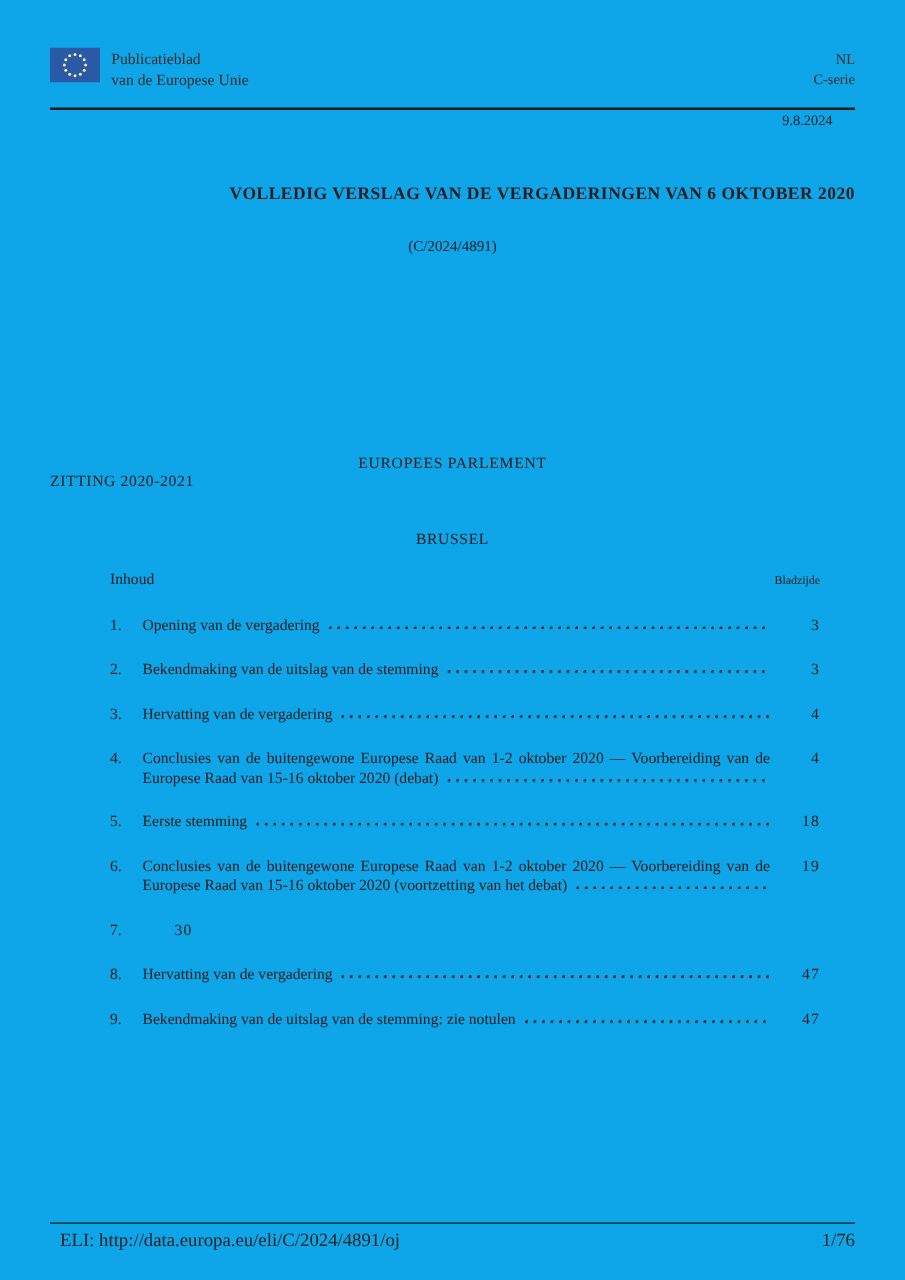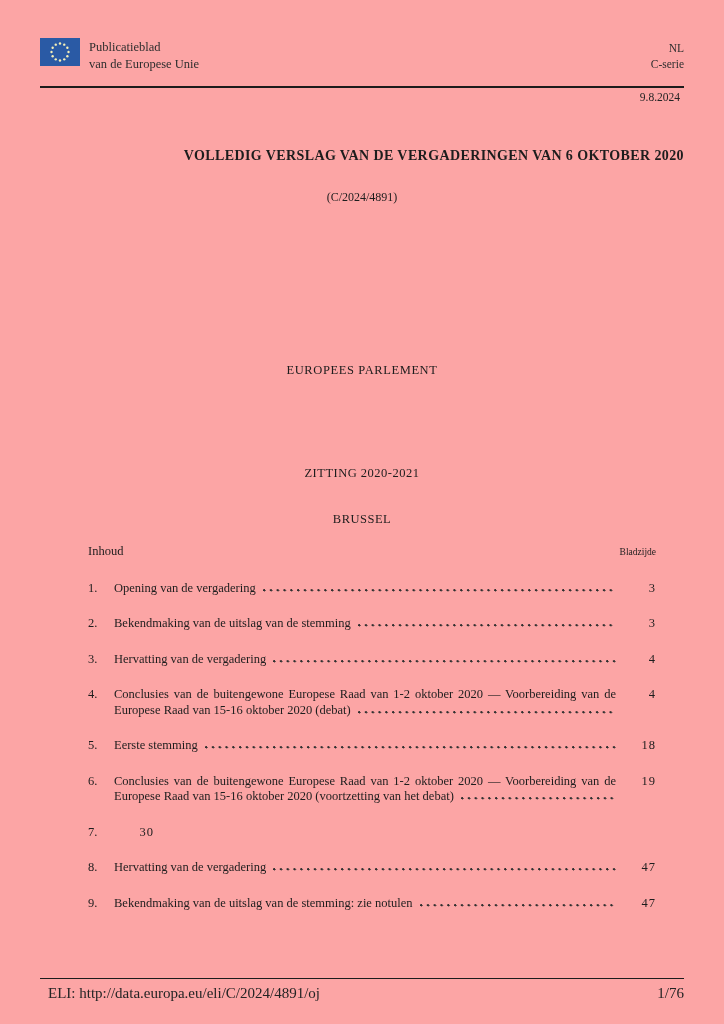--- a/index.html
+++ b/index.html
@@ -1,47 +1,47 @@
 <!DOCTYPE html>
 <html><head>
 <meta charset="utf-8">
 <style>
   html,body{margin:0;padding:0;background:#ffffff;}
   .page{
     position:relative;
     width:724px;height:1024px;
-    background:#fca5a5;
+    background:#0ea5e9;
     font-family:"Liberation Serif","DejaVu Serif",serif;
     color:#1d1d1d;
     overflow:hidden;
     box-sizing:border-box;
     padding:0 40px;
   }
   
   .header-row{
     display:flex;justify-content:space-between;align-items:flex-start;
     padding-top:38px;
   }
   .brand{display:flex;align-items:flex-start;gap:9px;}
   .flag{width:40px;height:28px;display:block;}
   .brand-text{font-size:12.5px;line-height:1.32;color:#2e2e2e;padding-top:1px;}
   .series-block{text-align:right;font-size:11.5px;line-height:1.42;color:#2e2e2e;padding-top:2px;}
   .head-rule{border:0;border-top:2px solid #1c1c1c;margin:13px 0 0 0;}
   .below-rule{position:relative;height:30px;}
-  .date{position:absolute;right:4px;top:3px;font-size:11.5px;color:#242424;}
+  .date{position:absolute;right:18px;top:3px;font-size:11.5px;color:#242424;}
   
   .doc-number{text-align:center;font-size:17px;letter-spacing:.3px;margin-top:-22px;}
   .main-title{
     text-align:right;font-weight:bold;font-size:14px;
     letter-spacing:.4px;margin:30px 0 0 0;
   }
   .subtitle{text-align:center;font-size:12px;margin-top:26px;}
   
   .institution{text-align:center;font-size:12.5px;letter-spacing:.6px;margin-top:158px;}
-  .session{text-align:center;font-size:12.5px;letter-spacing:.5px;margin-top:88px;}
+  .session{font-size:12.5px;letter-spacing:.5px;}
   .sittings{text-align:center;font-size:12.5px;margin-top:80px;}
   .location{text-align:center;font-size:12.5px;letter-spacing:.5px;margin-top:31px;}
   
   .toc{margin:17px 0 0 48px;width:568px;}
   .toc-head{display:flex;justify-content:space-between;align-items:baseline;}
   .toc-head-left{font-size:12.5px;}
   .toc-head-right{font-size:9.5px;}
   .toc-list{margin-top:22px;}
   .toc-row{display:flex;align-items:flex-start;margin-bottom:20px;font-size:12.5px;line-height:15.5px;}
   .toc-num{flex:0 0 26px;}

